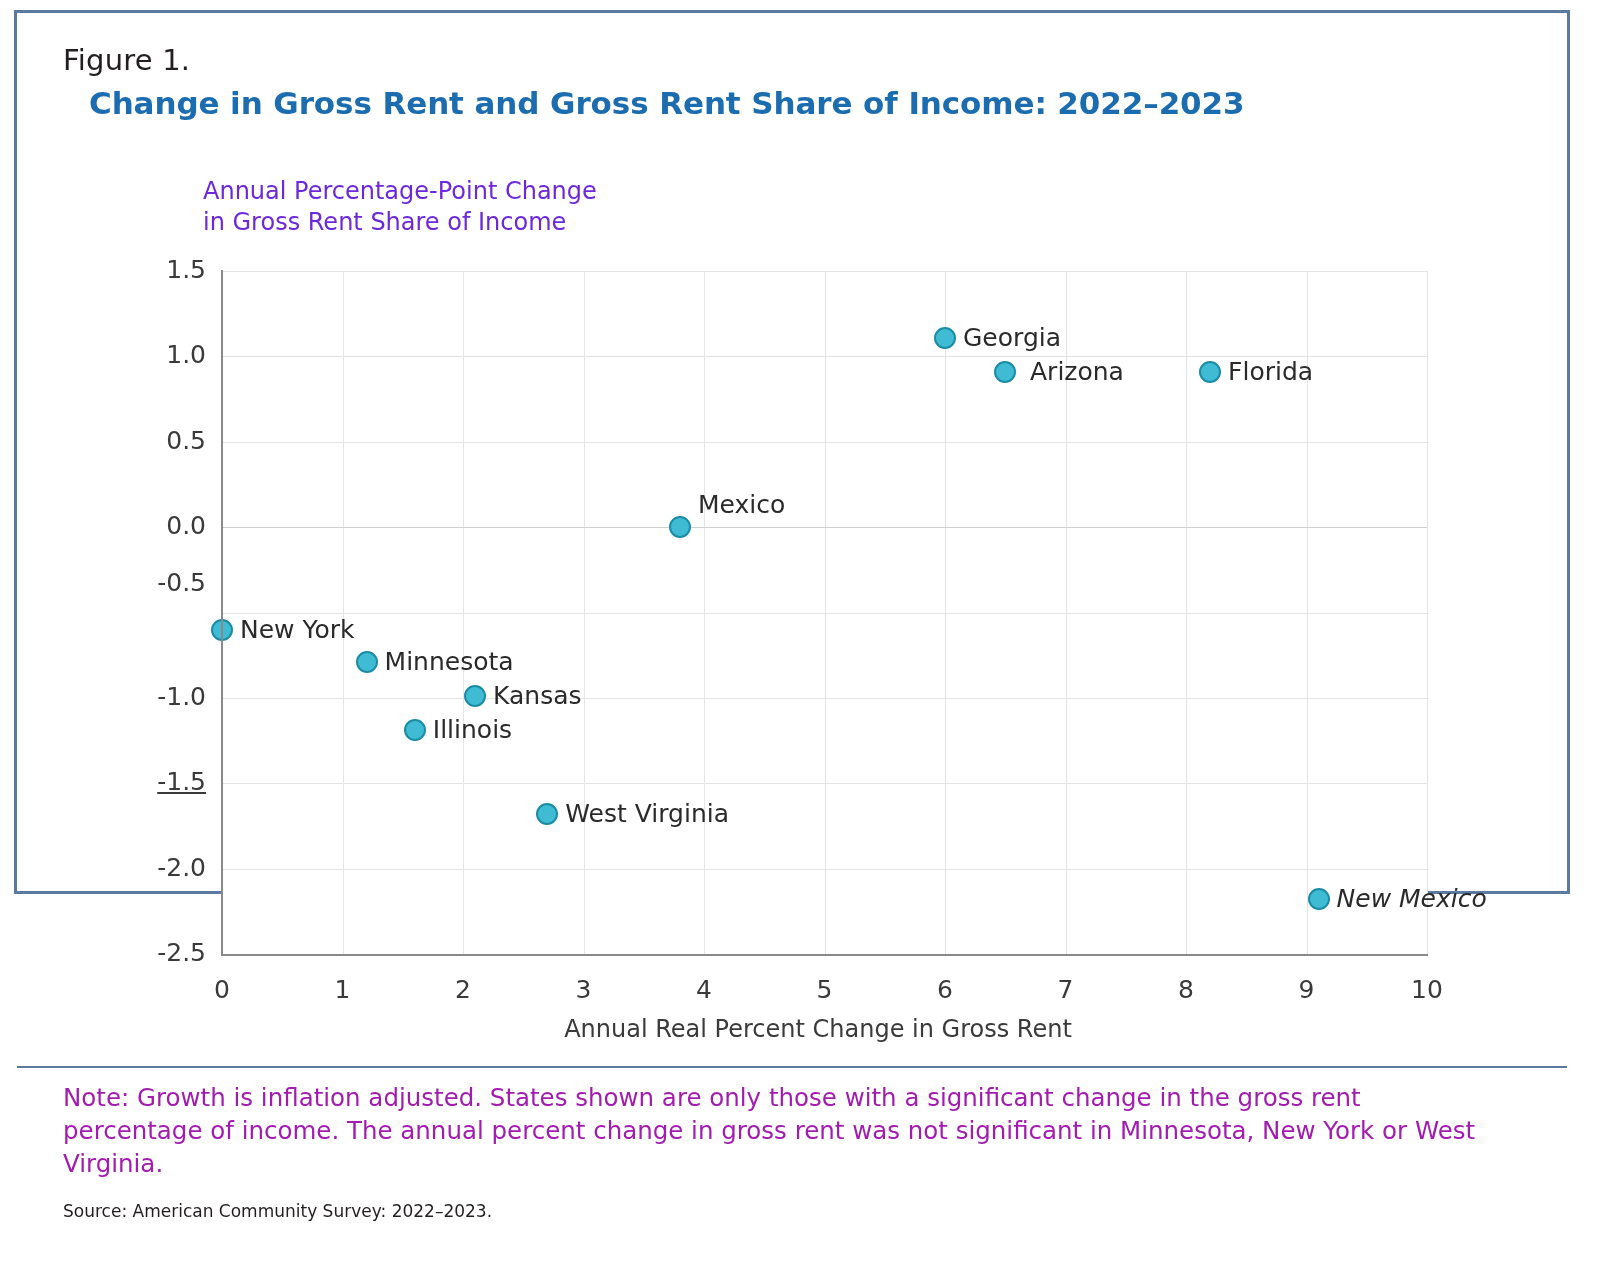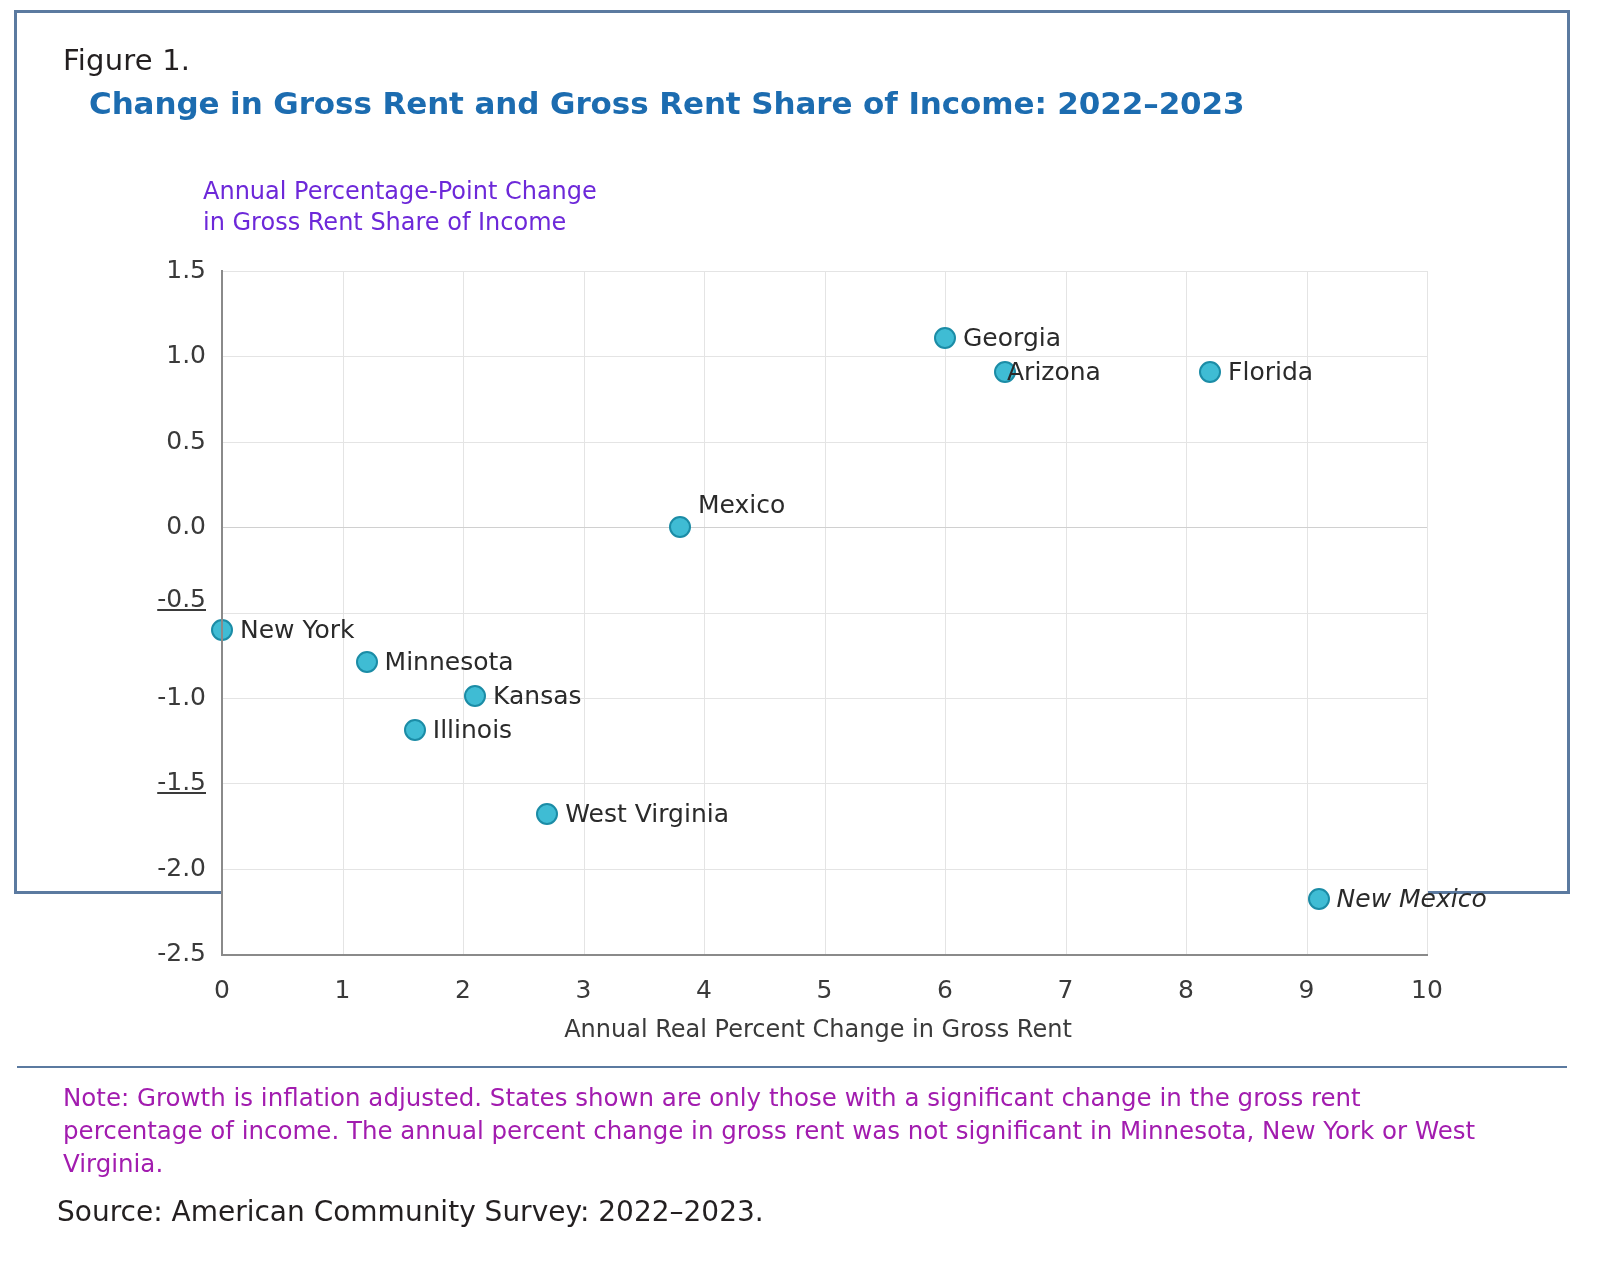--- a/index.html
+++ b/index.html
@@ -158,24 +158,24 @@
     position: absolute;
     left: 46px;
     top: 1068px;
     width: 1440px;
     font-size: 24.5px;
     line-height: 33px;
     color: #a21caf;
   }
   #source {
     position: absolute;
-    left: 40px;
+    left: 46px;
     top: 1182px;
     width: 1440px;
-    font-size: 28px;
+    font-size: 17px;
     line-height: 33px;
     color: #231f20;
   }
 </style>
 </head>
 <body>
 
 <div id="figure">
 
   <div id="fig-number">Figure 1.</div>
@@ -208,21 +208,21 @@
           <div class="gridline-h" style="top: 342px;"></div>
           <div class="gridline-h" style="top: 427px;"></div>
           <div class="gridline-h" style="top: 512px;"></div>
           <div class="gridline-h" style="top: 598px;"></div>
           <div class="gridline-h" style="top: 683px;"></div>
         </div>
       <div id="points-layer">
           <div class="point" style="left: 723px; top: 66.5925px; background: rgb(63, 188, 212); border-color: rgb(27, 140, 166);"></div>
           <div class="point-label right" style="left: 723px; top: 66.5925px;">Georgia</div>
           <div class="point" style="left: 783.25px; top: 100.742px; background: rgb(63, 188, 212); border-color: rgb(27, 140, 166);"></div>
-          <div class="point-label right" style="left: 767px; top: 100.742px; text-align: right;">Arizona</div>
+          <div class="point-label right" style="left: 790px; top: 100.742px; text-align: right;">Arizona</div>
           <div class="point" style="left: 988.1px; top: 100.742px; background: rgb(63, 188, 212); border-color: rgb(27, 140, 166);"></div>
           <div class="point-label right" style="left: 988.1px; top: 100.742px;">Florida</div>
           <div class="point" style="left: 457.9px; top: 256.125px; background: rgb(63, 188, 212); border-color: rgb(27, 140, 166);"></div>
           <div class="point-label" style="left: 475.9px; top: 234.125px;">Mexico</div>
           <div class="point" style="left: 0px; top: 358.575px; background: rgb(63, 188, 212); border-color: rgb(27, 140, 166);"></div>
           <div class="point-label right" style="left: 0px; top: 358.575px;">New York</div>
           <div class="point" style="left: 144.6px; top: 391.017px; background: rgb(63, 188, 212); border-color: rgb(27, 140, 166);"></div>
           <div class="point-label right" style="left: 144.6px; top: 391.017px;">Minnesota</div>
           <div class="point" style="left: 253.05px; top: 425.168px; background: rgb(63, 188, 212); border-color: rgb(27, 140, 166);"></div>
           <div class="point-label right" style="left: 253.05px; top: 425.168px;">Kansas</div>
@@ -236,21 +236,21 @@
     </div>
 
     <div id="axis-y"></div>
     <div id="axis-x"></div>
 
     <div id="ytick-layer">
         <div class="ytick" style="left: 69px; top: 242px;">1.5</div>
         <div class="ytick" style="left: 69px; top: 327.375px;">1.0</div>
         <div class="ytick" style="left: 69px; top: 412.75px;">0.5</div>
         <div class="ytick" style="left: 69px; top: 498.125px;">0.0</div>
-        <div class="ytick" style="left: 69px; top: 571px; text-decoration: underline;">-0.5</div>
+        <div class="ytick" style="left: 69px; top: 555px;">-0.5</div>
         <div class="ytick" style="left: 69px; top: 668.875px;">-1.0</div>
         <div class="ytick" style="left: 69px; top: 754.25px; text-decoration: underline;">-1.5</div>
         <div class="ytick" style="left: 69px; top: 839.625px;">-2.0</div>
         <div class="ytick" style="left: 69px; top: 925px; text-align: right;">-2.5</div>
       </div>
     <div id="xtick-layer">
         <div class="xtick" style="left: 165px;">0</div>
         <div class="xtick" style="left: 285.5px;">1</div>
         <div class="xtick" style="left: 406px;">2</div>
         <div class="xtick" style="left: 526.5px;">3</div>

